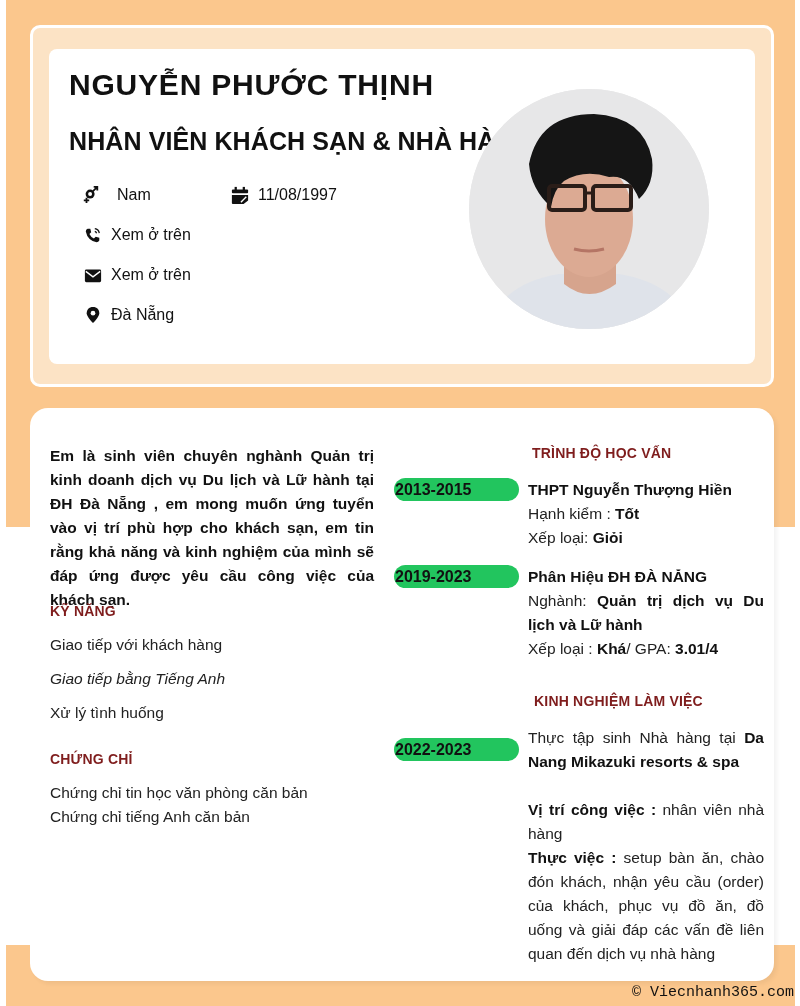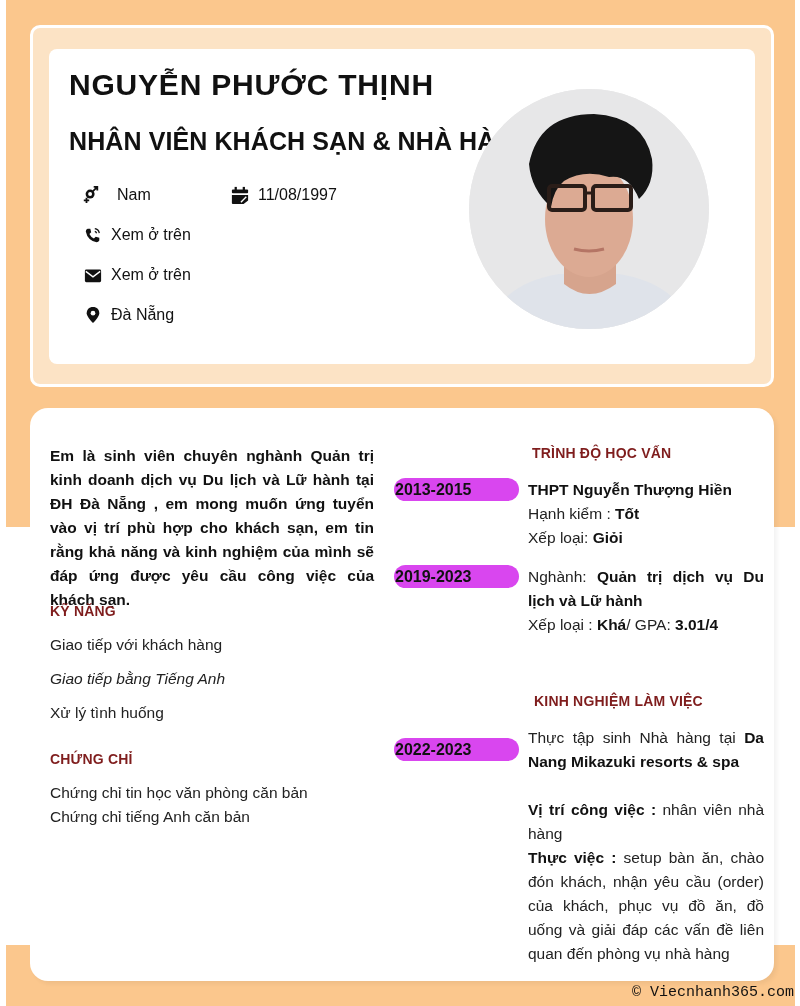--- a/index.html
+++ b/index.html
@@ -45,21 +45,21 @@
     .summary {
       position: absolute; left: 50px; top: 444px; width: 324px;
       font-size: 15.5px; font-weight: bold; line-height: 24px; text-align: justify; color: #111;
     }
     .section-title {
       position: absolute; font-size: 14px; font-weight: bold; color: #7f1d1d; letter-spacing: 0.2px;
     }
     .list-item { position: absolute; left: 50px; font-size: 15.5px; color: #222; }
 
     .badge {
-      position: absolute; left: 394px; width: 125px; height: 23px; background: #d946ef;
+      position: absolute; left: 394px; width: 125px; height: 23px; background: #22c55e;
       border-radius: 12px; font-size: 16px; font-weight: bold; line-height: 23px; padding-left: 1px; color: #111;
     }
     .entry { position: absolute; left: 528px; width: 236px; font-size: 15.5px; line-height: 24px; color: #222; }
     .entry b { color: #111; }
     .entry.justify { text-align: justify; }
     .footer {
       position: absolute; right: 6px; top: 984px;
       font-family: "Liberation Mono", "DejaVu Sans Mono", monospace; font-size: 15px; color: #111;
     }
   </style>
@@ -158,27 +158,28 @@
 
 <div class="badge" style="top:478px;">2013-2015</div>
 <div class="entry" style="top:478px;">
   <div><b>THPT Nguyễn Thượng Hiền</b></div>
   <div><span>Hạnh kiểm : </span><b>Tốt</b></div>
   <div><span>Xếp loại: </span><b>Giỏi</b></div>
 </div>
 
 <div class="badge" style="top:565px;">2019-2023</div>
 <div class="entry justify" style="top:565px;">
+  <div><b>Phân Hiệu ĐH ĐÀ NẴNG</b></div>
   <div><span>Nghành: </span><b>Quản trị dịch vụ Du lịch và Lữ hành</b></div>
   <div><span>Xếp loại : </span><b>Khá</b><span>/ GPA: </span><b>3.01/4</b></div>
 </div>
 
 <div class="section-title" style="left:534px; top:693px;">KINH NGHIỆM LÀM VIỆC</div>
 
 <div class="badge" style="top:738px;">2022-2023</div>
 <div class="entry justify" style="top:726px;">
   <div><span>Thực tập sinh Nhà hàng tại </span><b>Da Nang Mikazuki resorts &amp; spa</b></div>
   <div style="height:24px;"></div>
   <div><b>Vị trí công việc : </b><span>nhân viên nhà hàng</span></div>
-  <div><b>Thực việc : </b><span>setup bàn ăn, chào đón khách, nhận yêu cầu (order) của khách, phục vụ đồ ăn, đồ uống và giải đáp các vấn đề liên quan đến phòng vụ nhà hàng</span></div>
+  <div><b>Thực việc : </b><span>setup bàn ăn, chào đón khách, nhận yêu cầu (order) của khách, phục vụ đồ ăn, đồ uống và giải đáp các vấn đề liên quan đến dịch vụ nhà hàng</span></div>
 </div>
 
 <div class="footer">© Viecnhanh365.com</div>
 
 </body></html>

